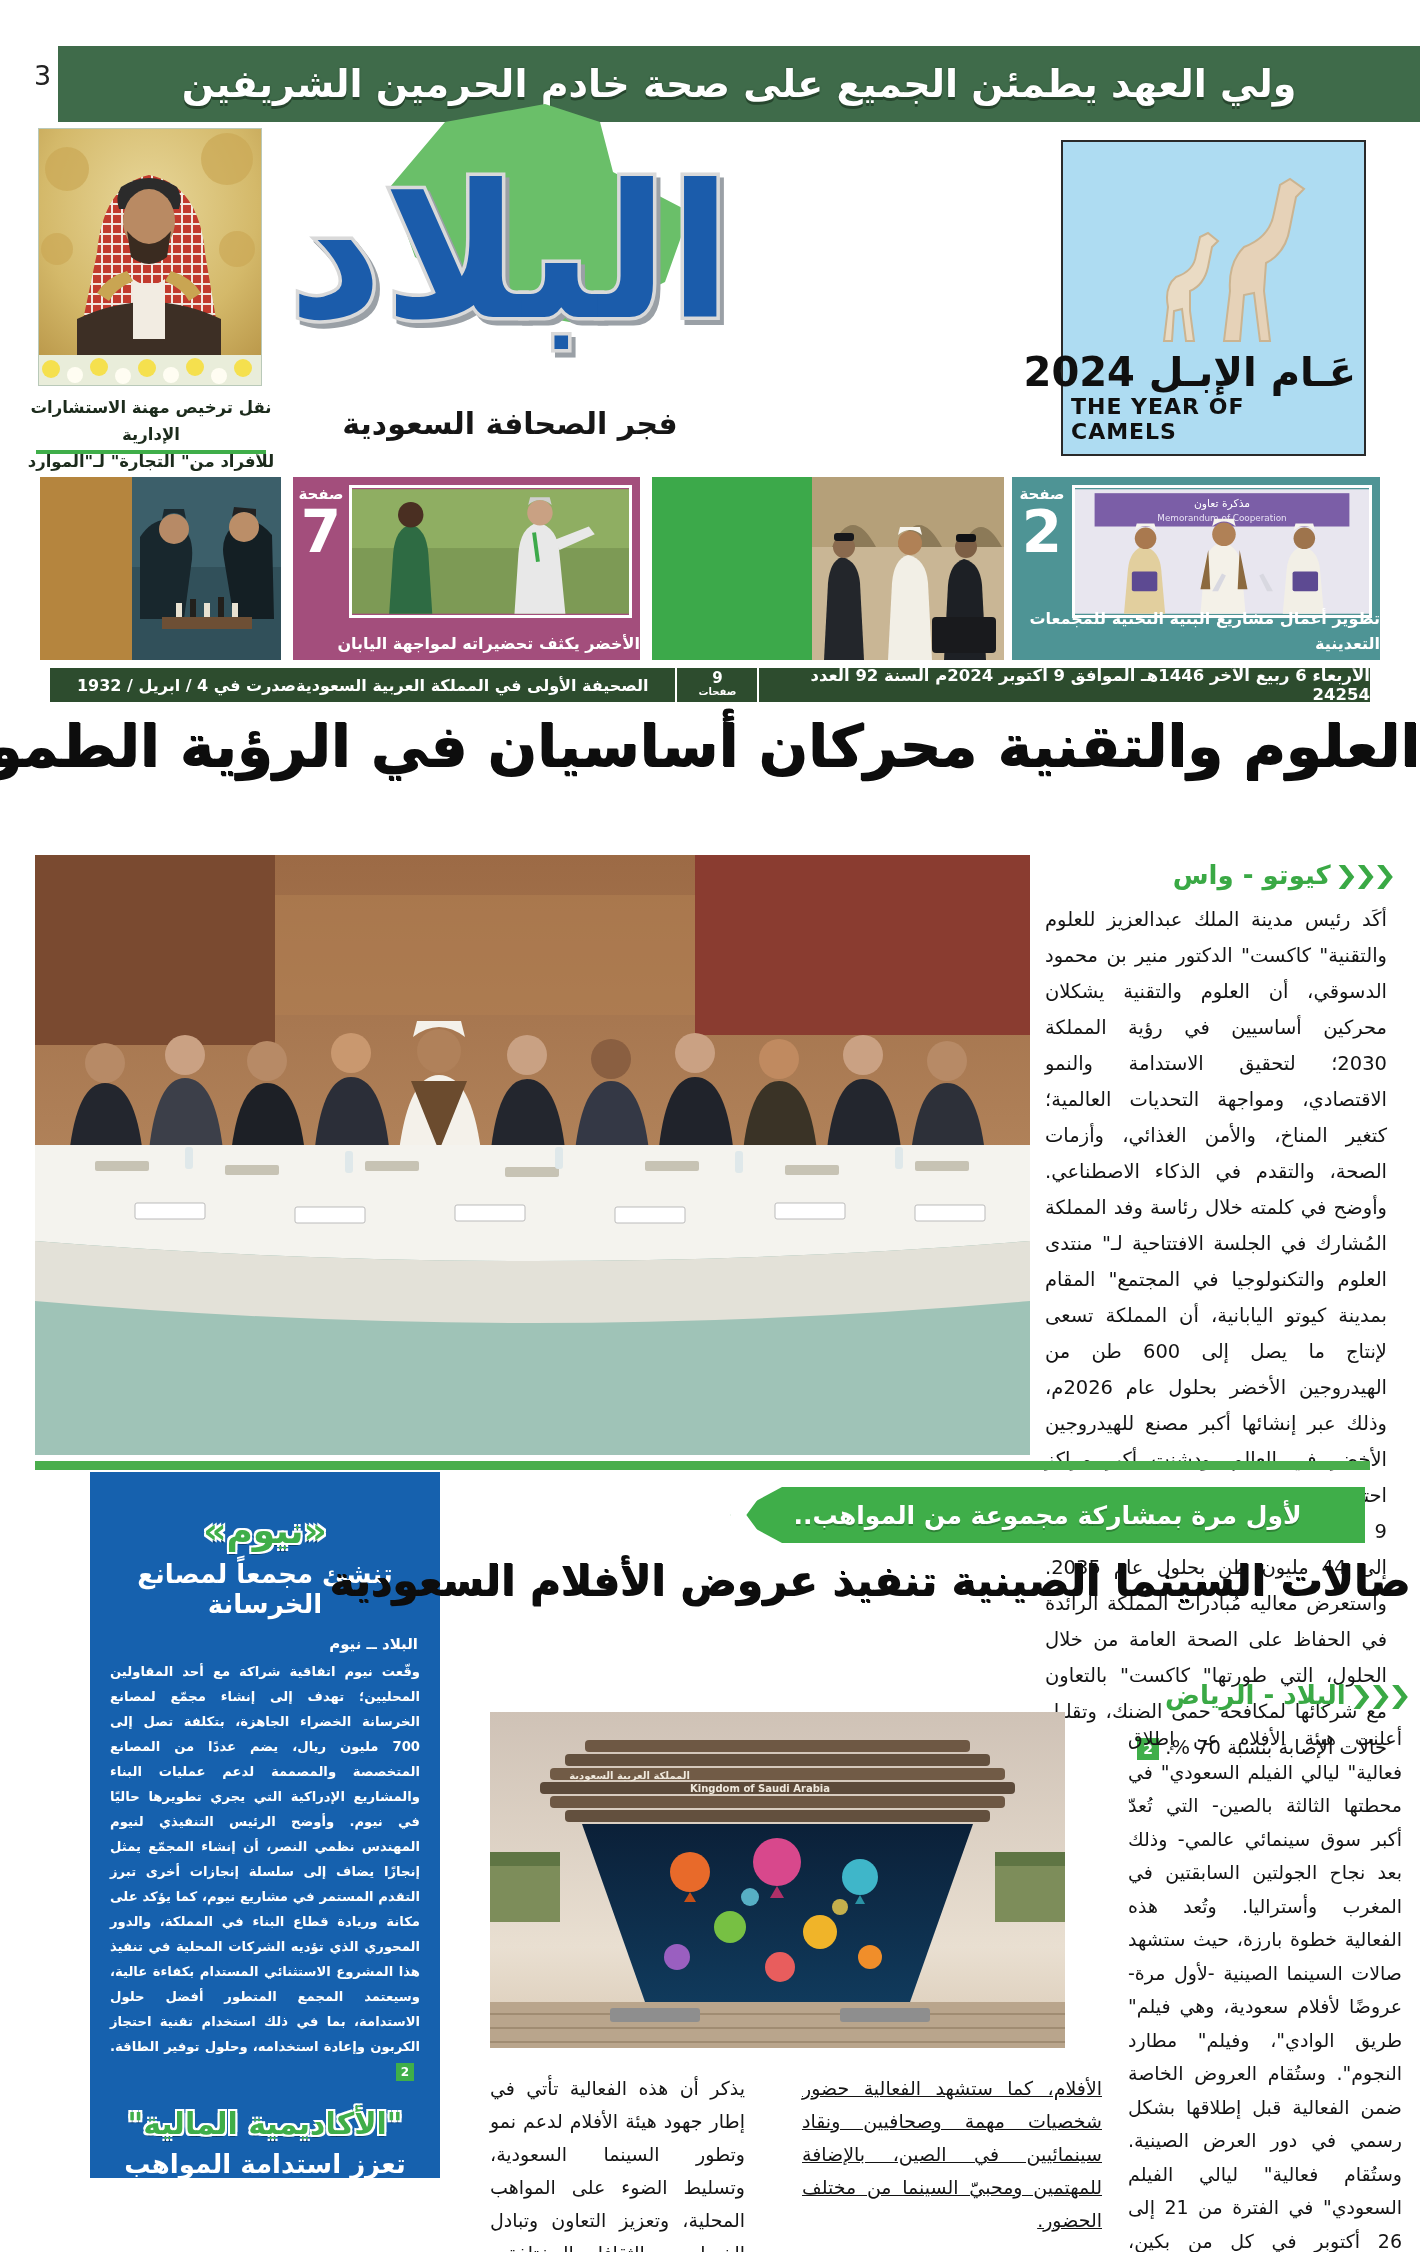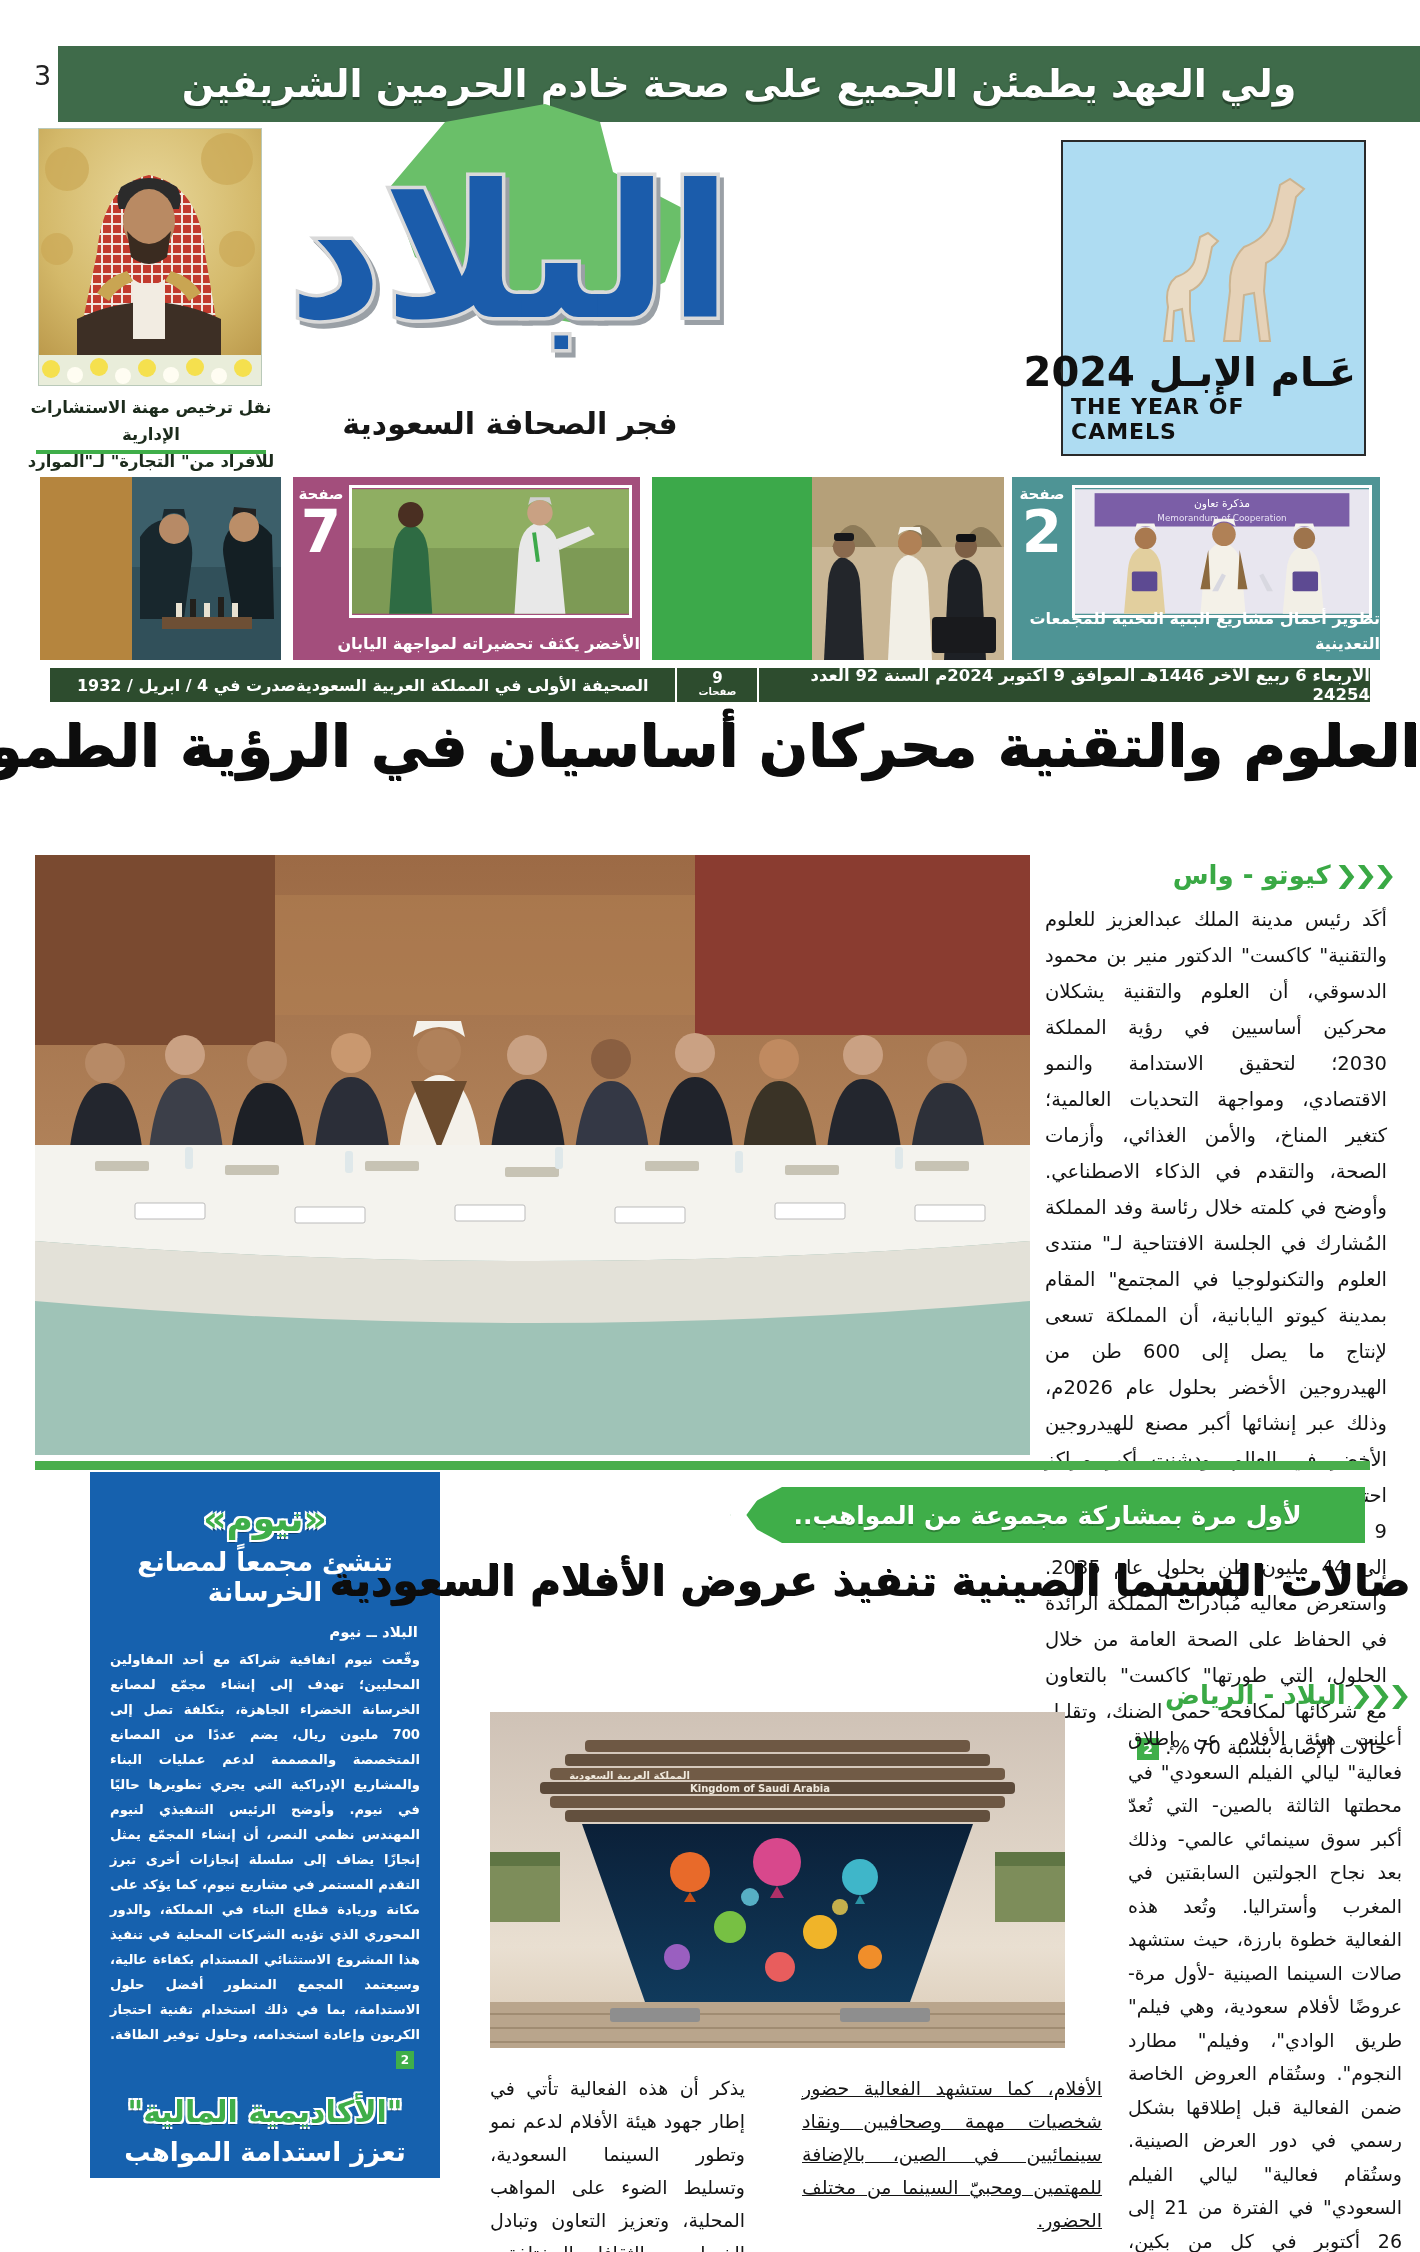--- a/index.html
+++ b/index.html
@@ -72,21 +72,21 @@
   .dateline .arrows { color:#3aa945; font-weight:bold; font-size:24px; letter-spacing:-4px; transform:scaleX(1.2); }
   .dateline .dl-txt { color:#3aa945; font-weight:bold; font-size:26px; }
   .body-txt { font-size:19.5px; line-height:36px; color:#141414; text-align:justify; }
   .badge { display:inline-block; background:#3fae49; color:#fff; font-size:14px; font-weight:bold;
     width:22px; height:22px; line-height:22px; text-align:center; vertical-align:middle; margin:0 6px; }
 
   .divider { position:absolute; left:35px; top:1461px; width:1335px; height:9px; background:#4aae4d; }
 
   
   .blue-col { position:absolute; left:90px; top:1472px; width:350px; height:706px; background:#1661ae;
-    padding:26px 20px 16px; color:#fff; }
+    padding:38px 20px 16px; color:#fff; }
   .accent-title { text-align:center; font-size:36px; font-weight:bold; color:#3fae49;
     text-shadow:-2px -2px 0 #fff, 2px -2px 0 #fff, -2px 2px 0 #fff, 2px 2px 0 #fff, 0 3px 0 rgba(0,0,0,.35); }
   .accent-title.small { font-size:30px; }
   .white-title { text-align:center; font-size:26px; font-weight:bold; color:#fff; margin-top:8px; }
   .byline { text-align:right; font-size:15px; font-weight:bold; color:#fff; margin:16px 2px 6px; }
   .blue-body { font-size:13.2px; line-height:25px; font-weight:bold; text-align:justify; color:#fff; }
   .blue-body .badge { width:18px; height:18px; line-height:18px; font-size:12px; }
 
   
   .kicker { position:absolute; left:700px; top:1487px; width:665px; height:56px; }

